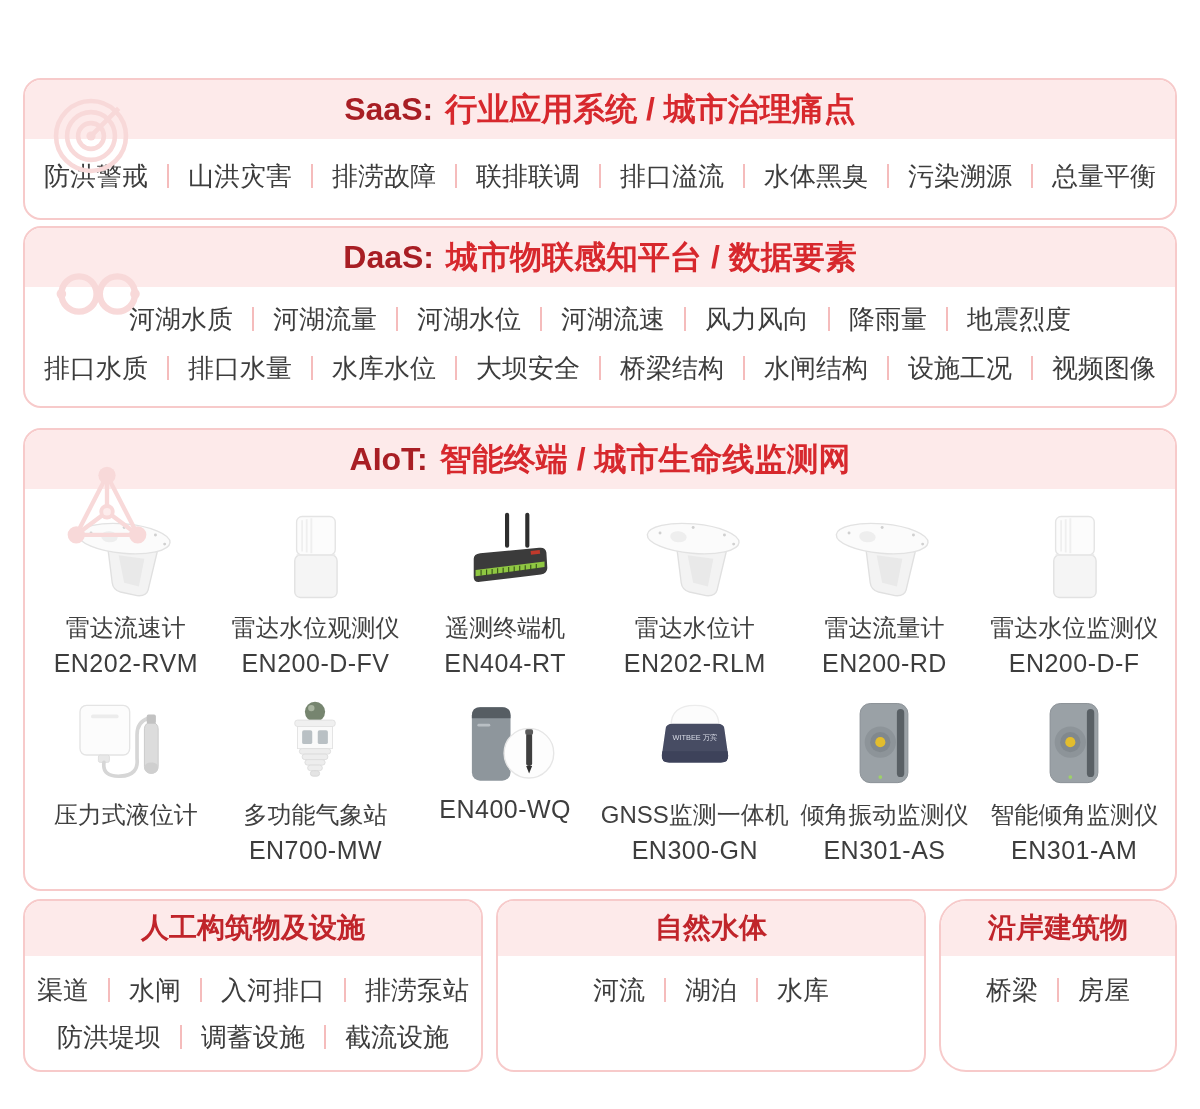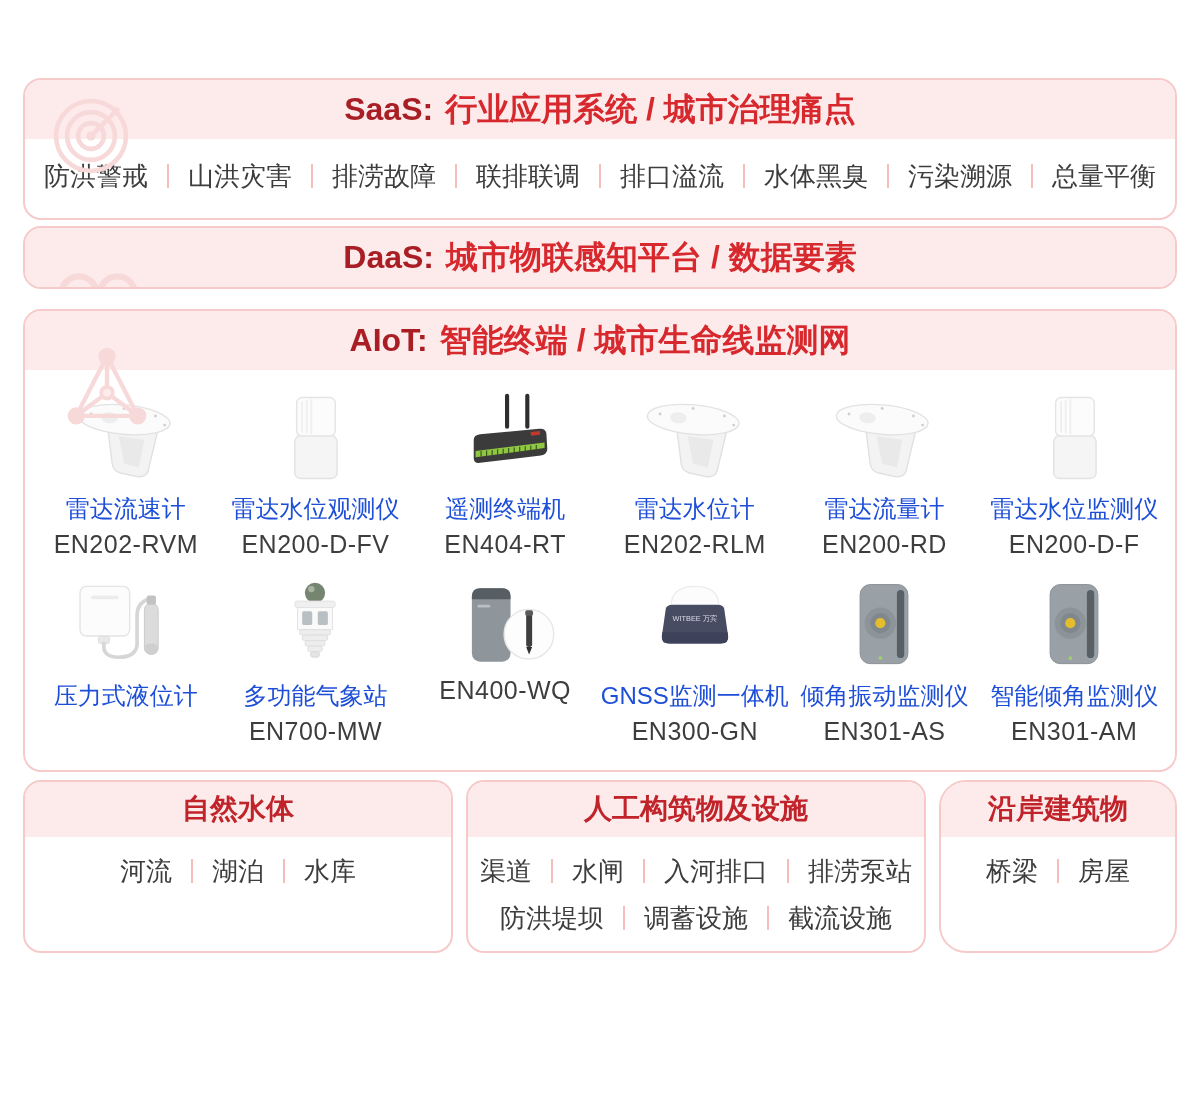--- a/index.html
+++ b/index.html
@@ -51,21 +51,21 @@
 
   .product-grid {
     display:grid;
     grid-template-columns:repeat(6,1fr);
     padding:22px 6px 24px;
     row-gap:20px;
   }
   .product { text-align:center; }
   .product-img { height:92px; display:flex; align-items:flex-end; justify-content:center; }
   .product-img svg { width:132px; height:92px; }
-  .product-name { font-size:24px; color:#1d4ed8; margin-top:9px; white-space:nowrap; }
+  .product-name { font-size:24px; color:#404040; margin-top:9px; white-space:nowrap; }
   .product-model { font-size:25px; color:#3d3d3d; margin-top:5px; letter-spacing:0.5px; white-space:nowrap; }
 
   .bottom-row { display:flex; gap:13px; }
   .bottom-panel {
     position:relative;
     border:2px solid #f7caca;
     border-radius:18px;
     background:#ffffff;
     overflow:hidden;
     height:173px;
@@ -210,20 +210,41 @@
           <circle cx="40" cy="35" r="22"></circle>
             <circle cx="88" cy="35" r="22"></circle>
         </g>
         <circle cx="18" cy="35" r="6" fill="#f8d9d9"></circle>
         <circle cx="110" cy="35" r="6" fill="#f8d9d9"></circle>
       </svg>
     </span>
     <div class="panel-band">
       <h2 class="panel-title"><span class="prefix">DaaS:</span><span class="main-title">城市物联感知平台 / 数据要素</span></h2>
     </div>
+    <div class="daas-body">
+      <ul class="item-row">
+        <li>河湖水质</li>
+        <li>河湖流量</li>
+        <li>河湖水位</li>
+        <li>河湖流速</li>
+        <li>风力风向</li>
+        <li>降雨量</li>
+        <li>地震烈度</li>
+      </ul>
+      <ul class="item-row">
+        <li>排口水质</li>
+        <li>排口水量</li>
+        <li>水库水位</li>
+        <li>大坝安全</li>
+        <li>桥梁结构</li>
+        <li>水闸结构</li>
+        <li>设施工况</li>
+        <li>视频图像</li>
+      </ul>
+    </div>
   </section>
 
   <section class="panel aiot">
     <span class="watermark wm-aiot">
       <svg viewBox="0 0 100 100" width="96" height="96">
         <g stroke="#f8d9d9" stroke-width="4.5" fill="none">
           <path d="M50 18 L18 80 L82 80 Z"></path>
           <path d="M50 18 L50 56 M18 80 L50 56 M82 80 L50 56"></path>
         </g>
         <circle cx="50" cy="18" r="9" fill="#f8d9d9"></circle>
@@ -353,52 +374,52 @@
           </div>
         <div class="product-name">智能倾角监测仪</div>
         <div class="product-model">EN301-AM</div>
       </div>
 
     </div>
   </section>
 
   <div class="bottom-row">
 
-    <section class="bottom-panel bp-1">
-      <div class="bottom-band">
-        <h3 class="bottom-title">自然水体</h3>
-      </div>
-      <div class="bottom-body">
-        <ul class="item-row">
-          <li>河流</li>
-          <li>湖泊</li>
-          <li>水库</li>
-        </ul>
-      </div>
-    </section>
-
     <section class="bottom-panel bp-2">
       <div class="bottom-band">
         <h3 class="bottom-title">人工构筑物及设施</h3>
       </div>
       <div class="bottom-body">
         <ul class="item-row">
           <li>渠道</li>
           <li>水闸</li>
           <li>入河排口</li>
           <li>排涝泵站</li>
         </ul>
         <ul class="item-row">
           <li>防洪堤坝</li>
           <li>调蓄设施</li>
           <li>截流设施</li>
         </ul>
       </div>
     </section>
 
+    <section class="bottom-panel bp-1">
+      <div class="bottom-band">
+        <h3 class="bottom-title">自然水体</h3>
+      </div>
+      <div class="bottom-body">
+        <ul class="item-row">
+          <li>河流</li>
+          <li>湖泊</li>
+          <li>水库</li>
+        </ul>
+      </div>
+    </section>
+
     <section class="bottom-panel bp-3">
       <div class="bottom-band">
         <h3 class="bottom-title">沿岸建筑物</h3>
       </div>
       <div class="bottom-body">
         <ul class="item-row">
           <li>桥梁</li>
           <li>房屋</li>
         </ul>
       </div>

